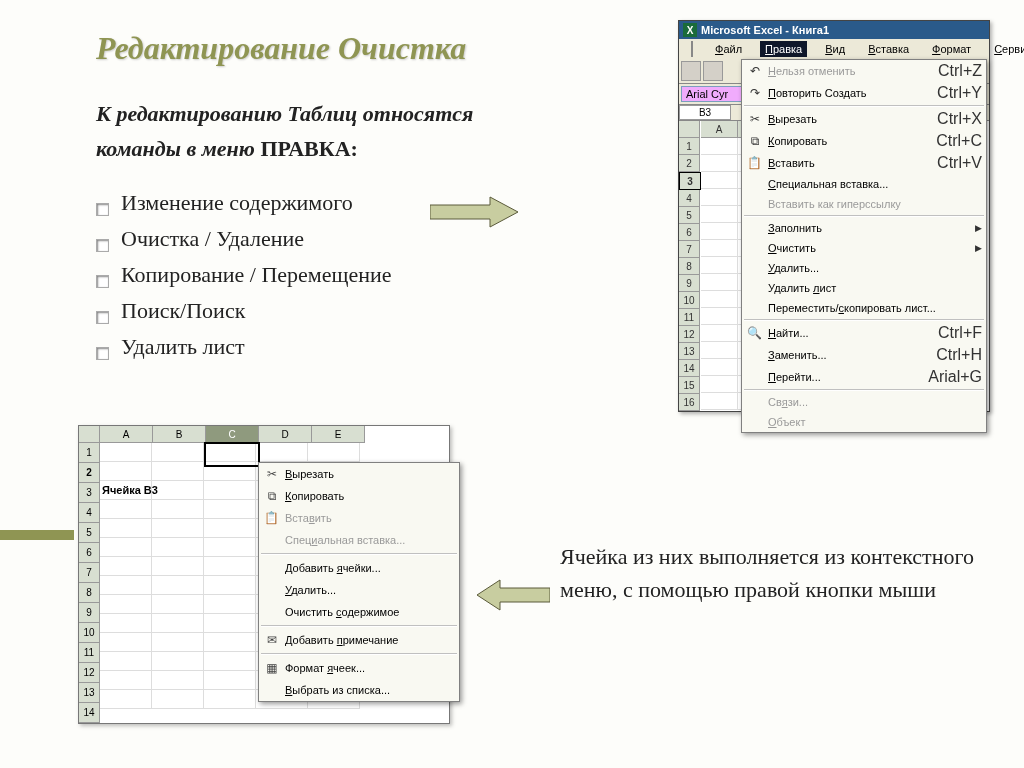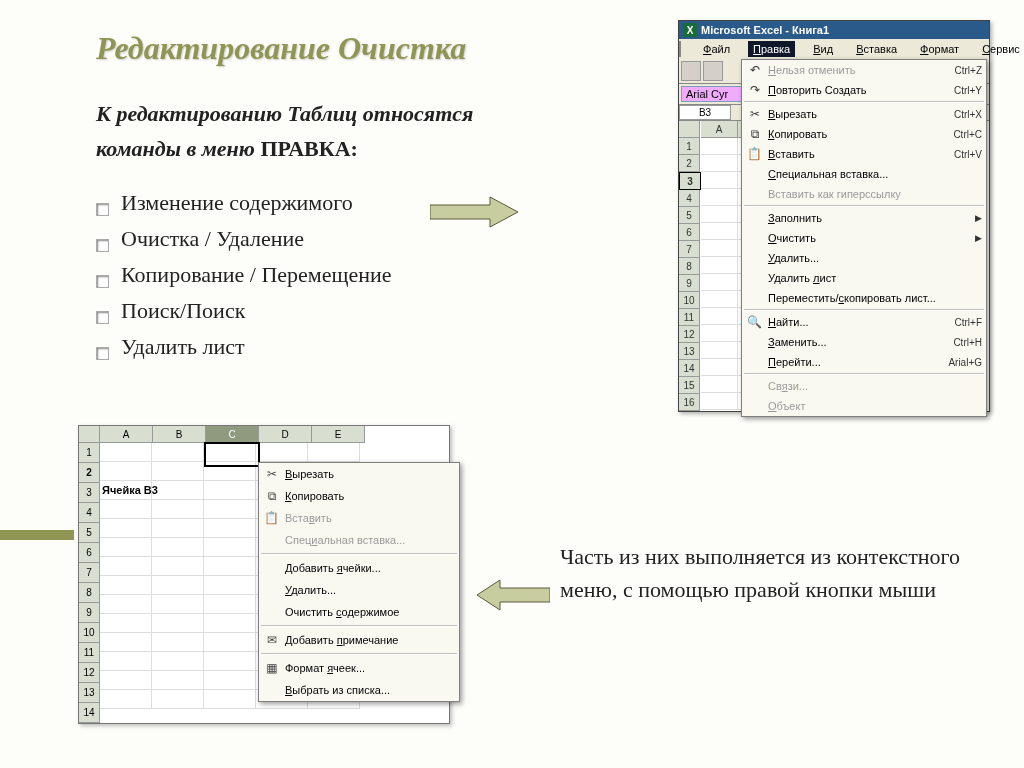--- a/index.html
+++ b/index.html
@@ -15,21 +15,21 @@
 .arrow{position:absolute}
 .arrow svg{display:block}
 .arrow1{left:430px;top:195px}
 .arrow2{left:475px;top:578px}
 .caption2{position:absolute;left:560px;top:540px;width:420px;font-family:"Times New Roman",serif;font-size:22px;color:#222;line-height:1.5}
 
 
 .excel1{position:absolute;left:678px;top:20px;width:310px;background:#ece9d8;border:1px solid #444;box-shadow:2px 2px 4px rgba(0,0,0,.3);font-size:11px}
 .e1-title{background:#2a5a8a;color:#fff;padding:2px 4px;display:flex;align-items:center;font-weight:bold}
 .e1-title .xic{width:14px;height:14px;background:#1a6b3a;margin-right:4px;display:inline-flex;align-items:center;justify-content:center;color:#fff;font-size:10px;font-weight:bold}
-.e1-menubar{background:#ece9d8;padding:2px 0;display:flex;gap:13px;position:relative}
+.e1-menubar{background:#ece9d8;padding:2px 12px;display:flex;gap:13px;position:relative}
 .e1-menubar .mic{width:14px;height:14px;background:#d4d0c8;border:1px solid #888;margin-right:4px}
 .e1-menubar .mitem{padding:2px 5px;cursor:default}
 .e1-menubar .mitem.active{background:#0f172a;color:#fff}
 .e1-menubar .u{text-decoration:underline}
 .e1-toolbar{background:#ece9d8;padding:2px;display:flex;gap:2px;border-bottom:1px solid #888}
 .e1-toolbar .tb{width:18px;height:18px;background:#d4d0c8;border:1px solid #999}
 .e1-fontrow{background:#ece9d8;padding:2px;display:flex;gap:4px;border-bottom:1px solid #888}
 .e1-fontbox{background:#f0abfc;border:1px solid #7b9ebd;padding:1px 4px;font-size:11px;width:58px}
 .e1-body{display:flex;background:#fff}
 .e1-colhdrs{display:flex}
@@ -39,21 +39,21 @@
 .e1-ch{width:36px;height:16px}
 .e1-corner{width:20px;height:16px;background:#d8dfd1;border-right:1px solid #999;border-bottom:1px solid #999}
 .e1-cellrow{display:flex}
 .e1-cell{width:36px;height:16px;border-right:1px solid #ddd;border-bottom:1px solid #ddd;background:#fff}
 .e1-namebox{display:flex;padding:0;background:#ece9d8;border-bottom:1px solid #888}
 .e1-nb{width:48px;background:#fff;border:1px solid #999;text-align:center;font-size:10px;padding:1px}
 .e1-drop{position:absolute;left:62px;top:0;width:244px;background:#f9f9f2;border:1px solid #808080;box-shadow:2px 2px 5px rgba(0,0,0,.4);z-index:10}
 .e1-drop .di{display:flex;align-items:center;padding:2px 4px;font-size:11px;position:relative;min-height:16px}
 .e1-drop .di .dic{width:18px;height:16px;display:inline-flex;align-items:center;justify-content:center;font-size:12px;color:#333;margin-right:4px}
 .e1-drop .di .dlab{flex:1}
-.e1-drop .di .dsh{color:#333;font-size:10px}
+.e1-drop .di .dsh{color:#333;font-size:16px}
 .e1-drop .di .arr{font-size:9px;color:#333;margin-left:4px}
 .e1-drop .di.dis{color:#9a9a9a}
 .e1-drop .di .u{text-decoration:underline}
 .e1-drop .sep{height:1px;background:#c0c0c0;margin:1px 2px;border-bottom:1px solid #fff}
 .e1-drop-wrap{position:relative}
 
 
 .excel2{position:absolute;left:78px;top:425px;width:370px;background:#fff;border:1px solid #777;box-shadow:2px 2px 4px rgba(0,0,0,.25);font-size:11px}
 .e2-top{display:flex}
 .e2-colrow{display:flex}
@@ -114,21 +114,21 @@
 <svg width="90" height="34">
         <polygon points="0,10 60,10 60,2 88,17 60,32 60,24 0,24" fill="#c8cda0" stroke="#5a5a3a" stroke-width="1"></polygon>
       </svg>
 </div>
 <div class="arrow arrow2">
 <svg width="75" height="34">
         <polygon points="75,10 25,10 25,2 2,17 25,32 25,24 75,24" fill="#c8cda0" stroke="#5a5a3a" stroke-width="1"></polygon>
       </svg>
 </div>
 
-<div class="caption2">Часть из них выполняется  из контекстного меню, с помощью правой кнопки мыши</div>
+<div class="caption2">Ячейка из них выполняется  из контекстного меню, с помощью правой кнопки мыши</div>
 
 <div class="excel1">
   <div class="e1-title">
     <span class="xic">X</span>
     <span>Microsoft Excel - Книга1</span>
   </div>
   <div class="e1-drop-wrap">
     <div class="e1-menubar" id="e1mb">
       <span class="mic"></span>
     <span class="mitem"><span class="u">Ф</span>айл</span>

